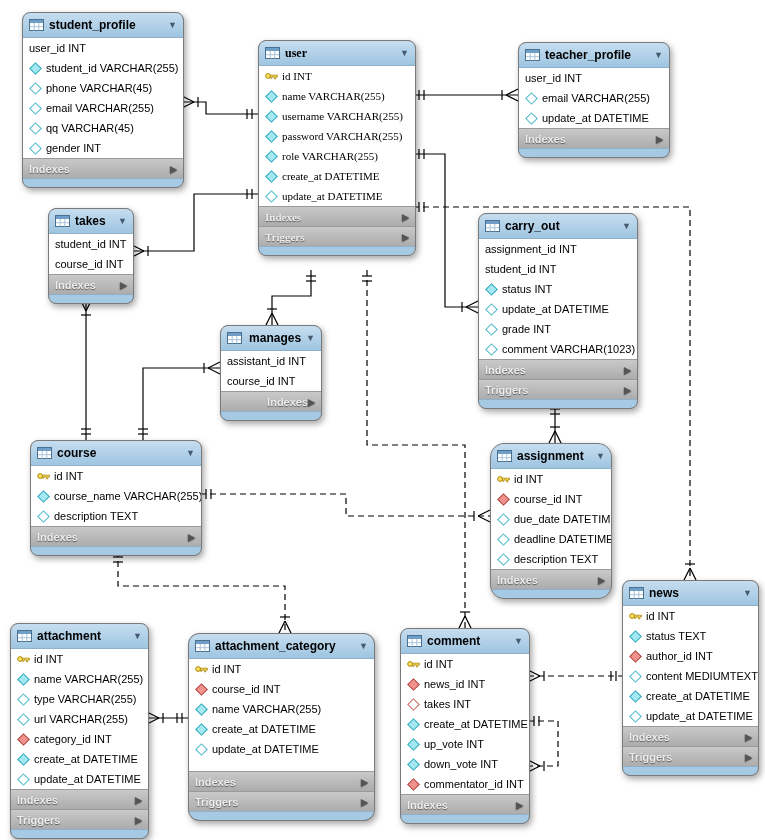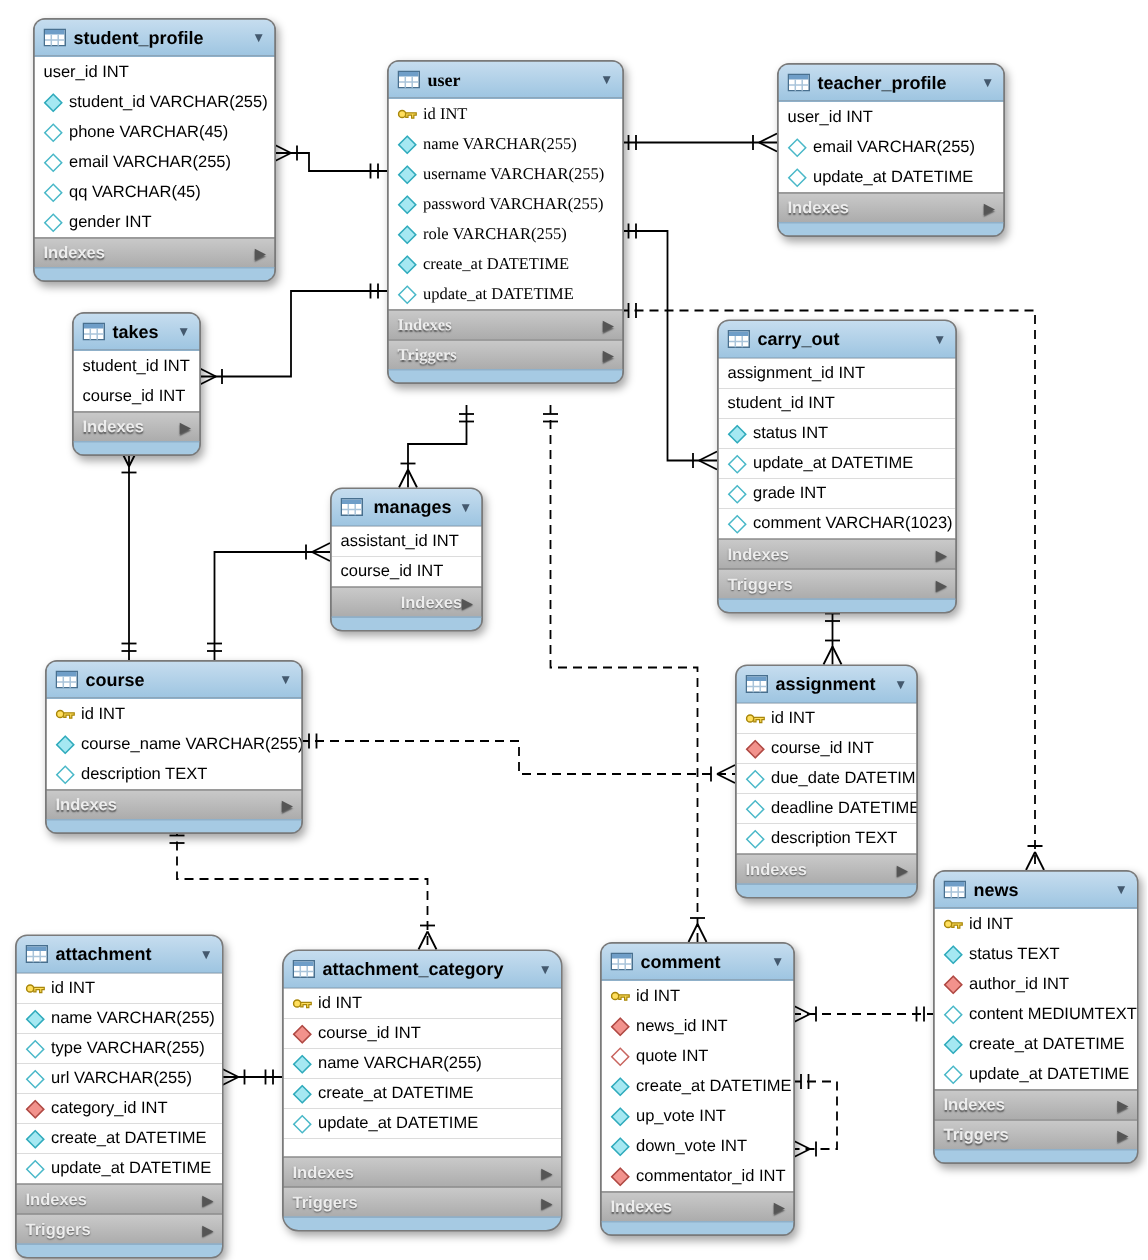--- a/index.html
+++ b/index.html
@@ -411,21 +411,21 @@
         <div class="row">
           <span class="dia d-ch"></span>
           <span>description TEXT</span>
         </div>
         <div class="foot">
           <span class="fl">Indexes</span>
           <span class="fa">▶</span>
         </div>
         <div class="strip"></div>
       </div>
-      <div class="tbl" style="left: 490px; top: 443px; width: 120px;">
+      <div class="tbl" style="left: 490px; top: 443px; width: 120px; border-radius: 14px;">
         <div class="hdr">
           <span class="tblicon">
             <svg width="15" height="12" viewBox="0 0 15 12">
               <rect x="0.5" y="0.5" width="14" height="11" fill="#ffffff" stroke="#49708f"></rect>
               <rect x="1" y="1" width="13" height="3" fill="#6f9ec8"></rect>
               <path d="M5.2 4 V11.5 M9.8 4 V11.5 M1 7.7 H14" stroke="#a9c4da" stroke-width="1" fill="none"></path>
             </svg>
           </span>
           <span class="title">assignment</span>
           <span class="exp">▼</span>
@@ -584,21 +584,21 @@
             </svg>
           </span>
           <span>id INT</span>
         </div>
         <div class="row">
           <span class="dia d-rf"></span>
           <span>news_id INT</span>
         </div>
         <div class="row">
           <span class="dia d-rh"></span>
-          <span>quote INT</span>
+          <span>takes INT</span>
         </div>
         <div class="row">
           <span class="dia d-cf"></span>
           <span>create_at DATETIME</span>
         </div>
         <div class="row">
           <span class="dia d-cf"></span>
           <span>up_vote INT</span>
         </div>
         <div class="row">

